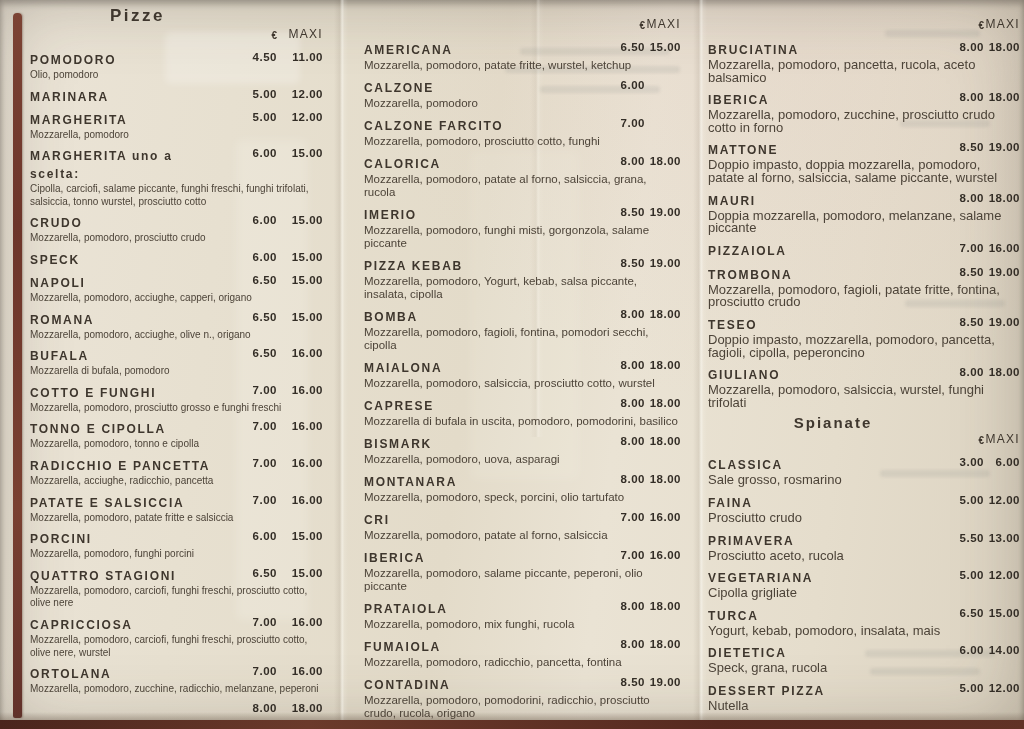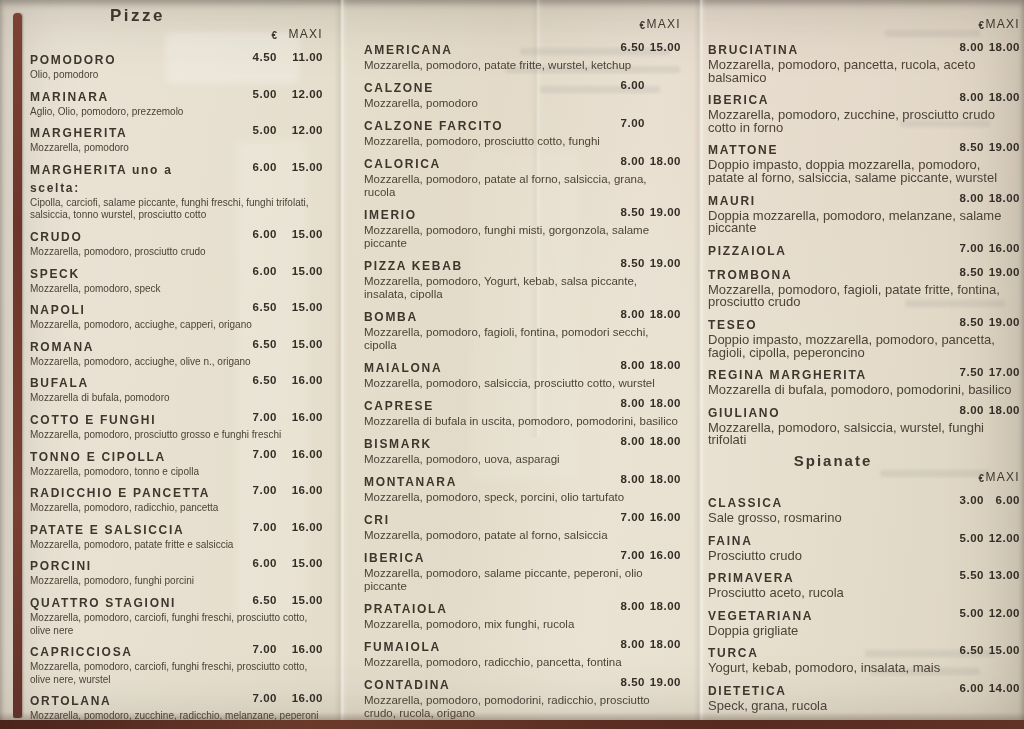--- a/index.html
+++ b/index.html
@@ -96,37 +96,35 @@
           <span class="stitle">Pizze</span>
           <span class="hcur">€</span>
           <span class="hmaxi">MAXI</span>
         </div>
         <div class="item">
           <div class="ihead"><span class="iname">POMODORO</span><span class="price pe">4.50</span><span class="price pm">11.00</span></div>
           <div class="desc">Olio, pomodoro</div>
         </div>
         <div class="item">
           <div class="ihead"><span class="iname">MARINARA</span><span class="price pe">5.00</span><span class="price pm">12.00</span></div>
-          <div class="desc">Aglio, Olio, pomodoro, prezzemolo</div>
         </div>
         <div class="item">
           <div class="ihead"><span class="iname">MARGHERITA</span><span class="price pe">5.00</span><span class="price pm">12.00</span></div>
           <div class="desc">Mozzarella, pomodoro</div>
         </div>
         <div class="item">
           <div class="ihead"><span class="iname">MARGHERITA uno a scelta:</span><span class="price pe">6.00</span><span class="price pm">15.00</span></div>
           <div class="desc">Cipolla, carciofi, salame piccante, funghi freschi, funghi trifolati, salsiccia, tonno wurstel, prosciutto cotto</div>
         </div>
         <div class="item">
           <div class="ihead"><span class="iname">CRUDO</span><span class="price pe">6.00</span><span class="price pm">15.00</span></div>
           <div class="desc">Mozzarella, pomodoro, prosciutto crudo</div>
         </div>
         <div class="item">
           <div class="ihead"><span class="iname">SPECK</span><span class="price pe">6.00</span><span class="price pm">15.00</span></div>
-          <div class="desc">Mozzarella, pomodoro, speck</div>
         </div>
         <div class="item">
           <div class="ihead"><span class="iname">NAPOLI</span><span class="price pe">6.50</span><span class="price pm">15.00</span></div>
           <div class="desc">Mozzarella, pomodoro, acciughe, capperi, origano</div>
         </div>
         <div class="item">
           <div class="ihead"><span class="iname">ROMANA</span><span class="price pe">6.50</span><span class="price pm">15.00</span></div>
           <div class="desc">Mozzarella, pomodoro, acciughe, olive n., origano</div>
         </div>
         <div class="item">
@@ -136,21 +134,21 @@
         <div class="item">
           <div class="ihead"><span class="iname">COTTO E FUNGHI</span><span class="price pe">7.00</span><span class="price pm">16.00</span></div>
           <div class="desc">Mozzarella, pomodoro, prosciutto grosso e funghi freschi</div>
         </div>
         <div class="item">
           <div class="ihead"><span class="iname">TONNO E CIPOLLA</span><span class="price pe">7.00</span><span class="price pm">16.00</span></div>
           <div class="desc">Mozzarella, pomodoro, tonno e cipolla</div>
         </div>
         <div class="item">
           <div class="ihead"><span class="iname">RADICCHIO E PANCETTA</span><span class="price pe">7.00</span><span class="price pm">16.00</span></div>
-          <div class="desc">Mozzarella, pomodoro, radicchio, pancetta</div>
+          <div class="desc">Mozzarella, acciughe, radicchio, pancetta</div>
         </div>
         <div class="item">
           <div class="ihead"><span class="iname">PATATE E SALSICCIA</span><span class="price pe">7.00</span><span class="price pm">16.00</span></div>
           <div class="desc">Mozzarella, pomodoro, patate fritte e salsiccia</div>
         </div>
         <div class="item">
           <div class="ihead"><span class="iname">PORCINI</span><span class="price pe">6.00</span><span class="price pm">15.00</span></div>
           <div class="desc">Mozzarella, pomodoro, funghi porcini</div>
         </div>
         <div class="item">
@@ -275,24 +273,20 @@
         </div>
         <div class="item">
           <div class="ihead"><span class="iname">TROMBONA</span><span class="price pe">8.50</span><span class="price pm">19.00</span></div>
           <div class="desc">Mozzarella, pomodoro, fagioli, patate fritte, fontina, prosciutto crudo</div>
         </div>
         <div class="item">
           <div class="ihead"><span class="iname">TESEO</span><span class="price pe">8.50</span><span class="price pm">19.00</span></div>
           <div class="desc">Doppio impasto, mozzarella, pomodoro, pancetta, fagioli, cipolla, peperoncino</div>
         </div>
         <div class="item">
-          <div class="ihead"><span class="iname">REGINA MARGHERITA</span><span class="price pe">7.50</span><span class="price pm">17.00</span></div>
-          <div class="desc">Mozzarella di bufala, pomodoro, pomodorini, basilico</div>
-        </div>
-        <div class="item">
           <div class="ihead"><span class="iname">GIULIANO</span><span class="price pe">8.00</span><span class="price pm">18.00</span></div>
           <div class="desc">Mozzarella, pomodoro, salsiccia, wurstel, funghi trifolati</div>
         </div>
         <div class="hrow titled sec-gap">
           <span class="stitle">Spianate</span>
           <span class="hcur">€</span>
           <span class="hmaxi">MAXI</span>
         </div>
         <div class="item">
           <div class="ihead"><span class="iname">CLASSICA</span><span class="price pe">3.00</span><span class="price pm">6.00</span></div>
@@ -301,21 +295,21 @@
         <div class="item">
           <div class="ihead"><span class="iname">FAINA</span><span class="price pe">5.00</span><span class="price pm">12.00</span></div>
           <div class="desc">Prosciutto crudo</div>
         </div>
         <div class="item">
           <div class="ihead"><span class="iname">PRIMAVERA</span><span class="price pe">5.50</span><span class="price pm">13.00</span></div>
           <div class="desc">Prosciutto aceto, rucola</div>
         </div>
         <div class="item">
           <div class="ihead"><span class="iname">VEGETARIANA</span><span class="price pe">5.00</span><span class="price pm">12.00</span></div>
-          <div class="desc">Doppia grigliate</div>
+          <div class="desc">Cipolla grigliate</div>
         </div>
         <div class="item">
           <div class="ihead"><span class="iname">TURCA</span><span class="price pe">6.50</span><span class="price pm">15.00</span></div>
           <div class="desc">Yogurt, kebab, pomodoro, insalata, mais</div>
         </div>
         <div class="item">
           <div class="ihead"><span class="iname">DIETETICA</span><span class="price pe">6.00</span><span class="price pm">14.00</span></div>
           <div class="desc">Speck, grana, rucola</div>
         </div>
         <div class="item">

